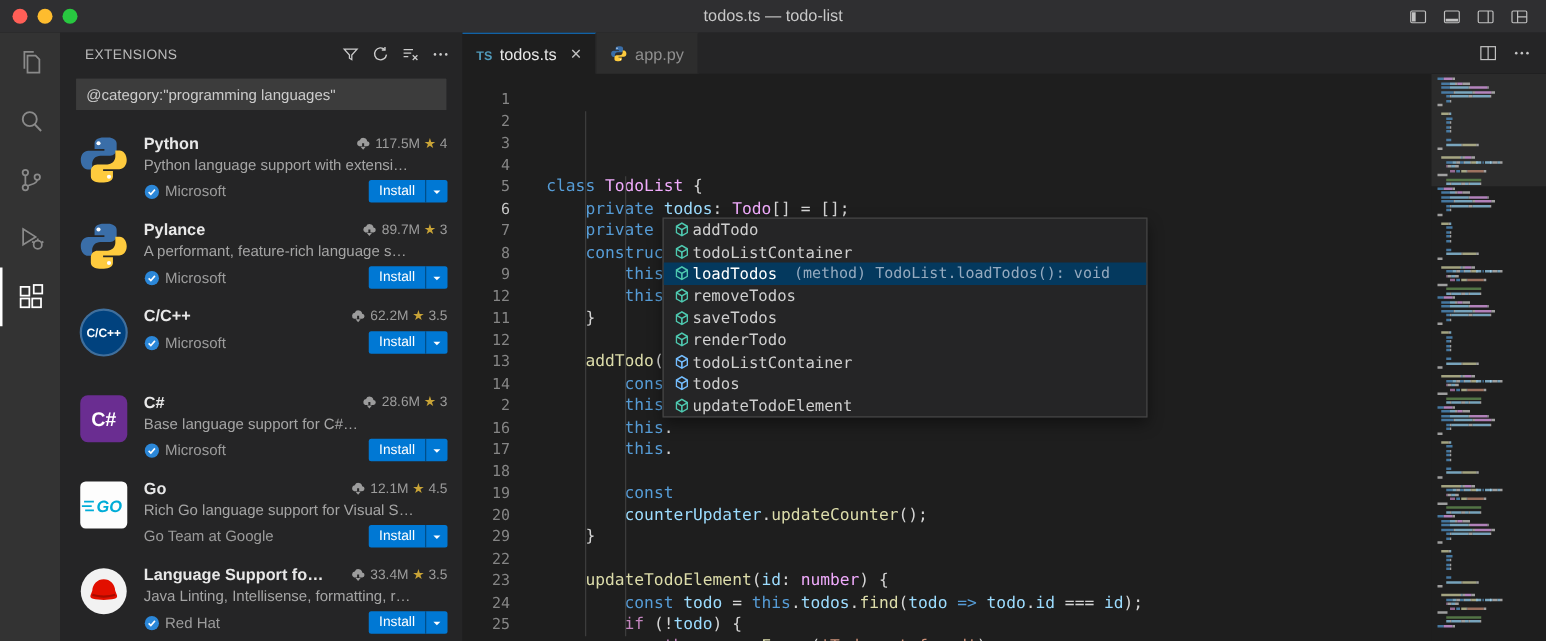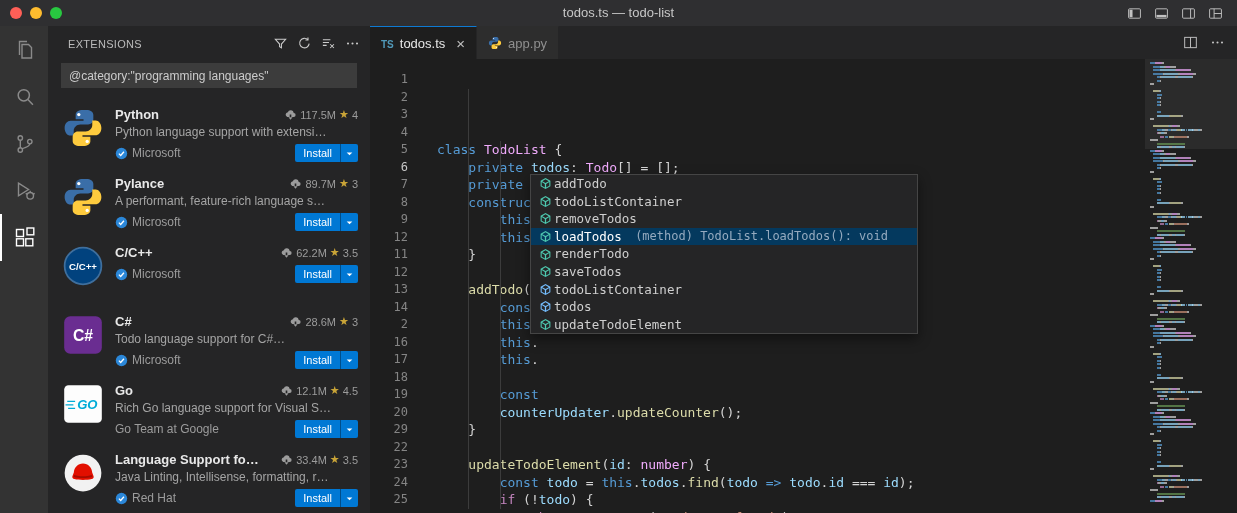--- a/index.html
+++ b/index.html
@@ -333,21 +333,21 @@
                 <span class="ext-stats">
                   <svg viewBox="0 0 16 16" width="13" height="13" fill="currentColor">
                     <path d="M12 6.2a3.8 3.8 0 0 0-7.3-1A3 3 0 0 0 4 11h3V8h2v3h2.8a2.4 2.4 0 0 0 .2-4.8z"></path>
                     <path d="M8 14.5L5.5 11.5h5z"></path>
                   </svg>
                   <span>28.6M</span>
                   <span class="star">★</span>
                   <span>3</span>
                 </span>
               </div>
-              <div class="ext-desc">Todo language support for C#…</div>
+              <div class="ext-desc">Base language support for C#…</div>
               <div class="ext-footer">
                 <span class="ext-pub">
                   <svg viewBox="0 0 16 16" width="13" height="13">
                     <circle cx="8" cy="8" r="7" fill="#2b87d8"></circle>
                     <path d="M4.8 8.2l2.2 2.2 4-4.6" stroke="#fff" stroke-width="1.6" fill="none"></path>
                   </svg>
                   <span class="pub-name">Microsoft</span>
                 </span>
                 <span class="install">
                   <span class="install-label">Install</span>
@@ -518,52 +518,52 @@
               <span class="sg-label">addTodo</span>
             </div>
             <div class="sg-row">
               <span class="sg-icon kind-method">
                 <svg viewBox="0 0 16 16" fill="currentColor">
                   <path d="M8 1.1l6 3.4v7L8 14.9 2 11.5v-7L8 1.1zm0 1.7L4 5.1l4 2.3 4-2.3-4-2.3zM3.3 6.3v4.5l3.9 2.2V8.5L3.3 6.3zm9.4 0L8.8 8.5V13l3.9-2.2V6.3z"></path>
                 </svg>
               </span>
               <span class="sg-label">todoListContainer</span>
             </div>
+            <div class="sg-row selected">
+              <span class="sg-icon kind-method">
+                <svg viewBox="0 0 16 16" fill="currentColor">
+                  <path d="M8 1.1l6 3.4v7L8 14.9 2 11.5v-7L8 1.1zm0 1.7L4 5.1l4 2.3 4-2.3-4-2.3zM3.3 6.3v4.5l3.9 2.2V8.5L3.3 6.3zm9.4 0L8.8 8.5V13l3.9-2.2V6.3z"></path>
+                </svg>
+              </span>
+              <span class="sg-label">loadTodos</span>
+              <span class="sg-detail">(method) TodoList.loadTodos(): void</span>
+            </div>
             <div class="sg-row">
               <span class="sg-icon kind-method">
                 <svg viewBox="0 0 16 16" fill="currentColor">
                   <path d="M8 1.1l6 3.4v7L8 14.9 2 11.5v-7L8 1.1zm0 1.7L4 5.1l4 2.3 4-2.3-4-2.3zM3.3 6.3v4.5l3.9 2.2V8.5L3.3 6.3zm9.4 0L8.8 8.5V13l3.9-2.2V6.3z"></path>
                 </svg>
               </span>
               <span class="sg-label">removeTodos</span>
             </div>
-            <div class="sg-row selected">
-              <span class="sg-icon kind-method">
-                <svg viewBox="0 0 16 16" fill="currentColor">
-                  <path d="M8 1.1l6 3.4v7L8 14.9 2 11.5v-7L8 1.1zm0 1.7L4 5.1l4 2.3 4-2.3-4-2.3zM3.3 6.3v4.5l3.9 2.2V8.5L3.3 6.3zm9.4 0L8.8 8.5V13l3.9-2.2V6.3z"></path>
-                </svg>
-              </span>
-              <span class="sg-label">loadTodos</span>
-              <span class="sg-detail">(method) TodoList.loadTodos(): void</span>
-            </div>
             <div class="sg-row">
               <span class="sg-icon kind-method">
                 <svg viewBox="0 0 16 16" fill="currentColor">
                   <path d="M8 1.1l6 3.4v7L8 14.9 2 11.5v-7L8 1.1zm0 1.7L4 5.1l4 2.3 4-2.3-4-2.3zM3.3 6.3v4.5l3.9 2.2V8.5L3.3 6.3zm9.4 0L8.8 8.5V13l3.9-2.2V6.3z"></path>
                 </svg>
               </span>
-              <span class="sg-label">renderTodo</span>
+              <span class="sg-label">saveTodos</span>
             </div>
             <div class="sg-row">
               <span class="sg-icon kind-method">
                 <svg viewBox="0 0 16 16" fill="currentColor">
                   <path d="M8 1.1l6 3.4v7L8 14.9 2 11.5v-7L8 1.1zm0 1.7L4 5.1l4 2.3 4-2.3-4-2.3zM3.3 6.3v4.5l3.9 2.2V8.5L3.3 6.3zm9.4 0L8.8 8.5V13l3.9-2.2V6.3z"></path>
                 </svg>
               </span>
-              <span class="sg-label">saveTodos</span>
+              <span class="sg-label">renderTodo</span>
             </div>
             <div class="sg-row">
               <span class="sg-icon kind-field">
                 <svg viewBox="0 0 16 16" fill="currentColor">
                   <path d="M8 1.1l6 3.4v7L8 14.9 2 11.5v-7L8 1.1zm0 1.7L4 5.1l4 2.3 4-2.3-4-2.3zM3.3 6.3v4.5l3.9 2.2V8.5L3.3 6.3zm9.4 0L8.8 8.5V13l3.9-2.2V6.3z"></path>
                 </svg>
               </span>
               <span class="sg-label">todoListContainer</span>
             </div>
             <div class="sg-row">

